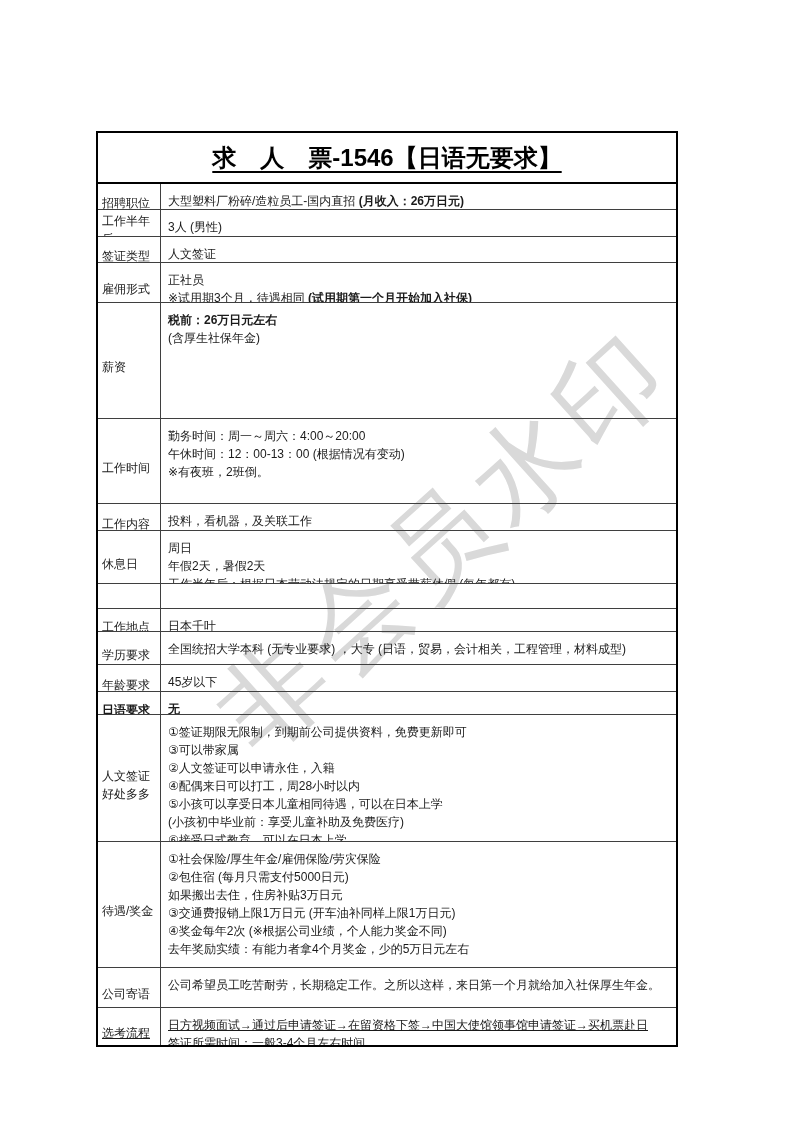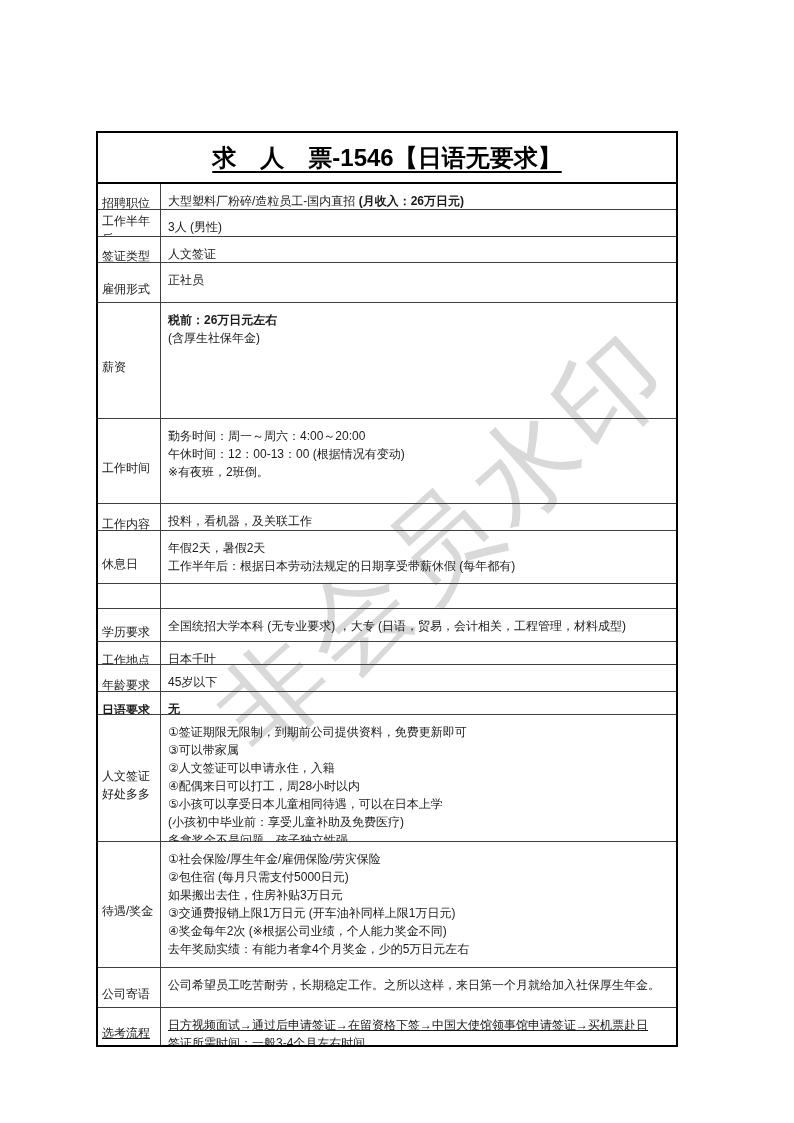--- a/index.html
+++ b/index.html
@@ -68,20 +68,21 @@
       <div class="row" style="height: 26px;">
         <div class="label-cell">签证类型</div>
         <div class="content-cell">
           <div class="line"><span>人文签证</span></div>
         </div>
       </div>
       <div class="row" style="height: 40px;">
         <div class="label-cell">雇佣形式</div>
         <div class="content-cell">
           <div class="line"><span>正社员</span></div>
+          <div class="line"><span>※试用期3个月，待遇相同</span><span class="seg-b seg-u"> (试用期第一个月开始加入社保)  </span></div>
         </div>
       </div>
       <div class="row" style="height: 116px;">
         <div class="label-cell">薪资</div>
         <div class="content-cell">
           <div class="line"><span class="seg-b">税前：26万日元左右</span></div>
           <div class="line"><span> (含厚生社保年金)</span></div>
         </div>
       </div>
       <div class="row" style="height: 85px;">
@@ -94,40 +95,41 @@
       </div>
       <div class="row" style="height: 27px;">
         <div class="label-cell">工作内容</div>
         <div class="content-cell">
           <div class="line"><span>投料，看机器，及关联工作</span></div>
         </div>
       </div>
       <div class="row" style="height: 53px;">
         <div class="label-cell">休息日</div>
         <div class="content-cell">
+          <div class="line"><span>周日</span></div>
           <div class="line"><span>年假2天，暑假2天</span></div>
           <div class="line"><span>工作半年后：根据日本劳动法规定的日期享受带薪休假 (每年都有)</span></div>
         </div>
       </div>
       <div class="row" style="height: 25px; flex-direction: column;">
         <div class="label-cell">加入保险</div>
         <div class="content-cell">
           <div class="line"><span>社会保险/厚生年金/雇佣保险</span></div>
         </div>
       </div>
+      <div class="row" style="height: 23px;">
+        <div class="label-cell">工作地点</div>
+        <div class="content-cell">
+          <div class="line"><span>日本千叶</span></div>
+        </div>
+      </div>
       <div class="row" style="height: 33px;">
         <div class="label-cell">学历要求</div>
         <div class="content-cell">
           <div class="line"><span>全国统招大学本科 (无专业要求) ，大专 (日语，贸易，会计相关，工程管理，材料成型)</span></div>
-        </div>
-      </div>
-      <div class="row" style="height: 23px;">
-        <div class="label-cell">工作地点</div>
-        <div class="content-cell">
-          <div class="line"><span>日本千叶</span></div>
         </div>
       </div>
       <div class="row" style="height: 27px;">
         <div class="label-cell">年龄要求</div>
         <div class="content-cell">
           <div class="line"><span>45岁以下</span></div>
         </div>
       </div>
       <div class="row" style="height: 23px; font-weight: bold;">
         <div class="label-cell">日语要求</div>
@@ -137,21 +139,21 @@
       </div>
       <div class="row" style="height: 127px;">
         <div class="label-cell">人文签证好处多多</div>
         <div class="content-cell">
           <div class="line"><span>①签证期限无限制，到期前公司提供资料，免费更新即可</span></div>
           <div class="line"><span>③可以带家属</span></div>
           <div class="line"><span>②人文签证可以申请永住，入籍</span></div>
           <div class="line"><span>④配偶来日可以打工，周28小时以内</span></div>
           <div class="line"><span>⑤小孩可以享受日本儿童相同待遇，可以在日本上学</span></div>
           <div class="line"><span> (小孩初中毕业前：享受儿童补助及免费医疗)</span></div>
-          <div class="line"><span>多拿奖金不是问题，孩子独立性强</span></div>
+          <div class="line"><span>⑥接受日式教育，可以在日本上学</span></div>
         </div>
       </div>
       <div class="row" style="height: 126px;">
         <div class="label-cell">待遇/奖金</div>
         <div class="content-cell">
           <div class="line"><span>①社会保险/厚生年金/雇佣保险/劳灾保险</span></div>
           <div class="line"><span>②包住宿 (每月只需支付5000日元)</span></div>
           <div class="line"><span>如果搬出去住，住房补贴3万日元</span></div>
           <div class="line"><span>③交通费报销上限1万日元 (开车油补同样上限1万日元)</span></div>
           <div class="line"><span>④奖金每年2次 (※根据公司业绩，个人能力奖金不同)</span></div>

